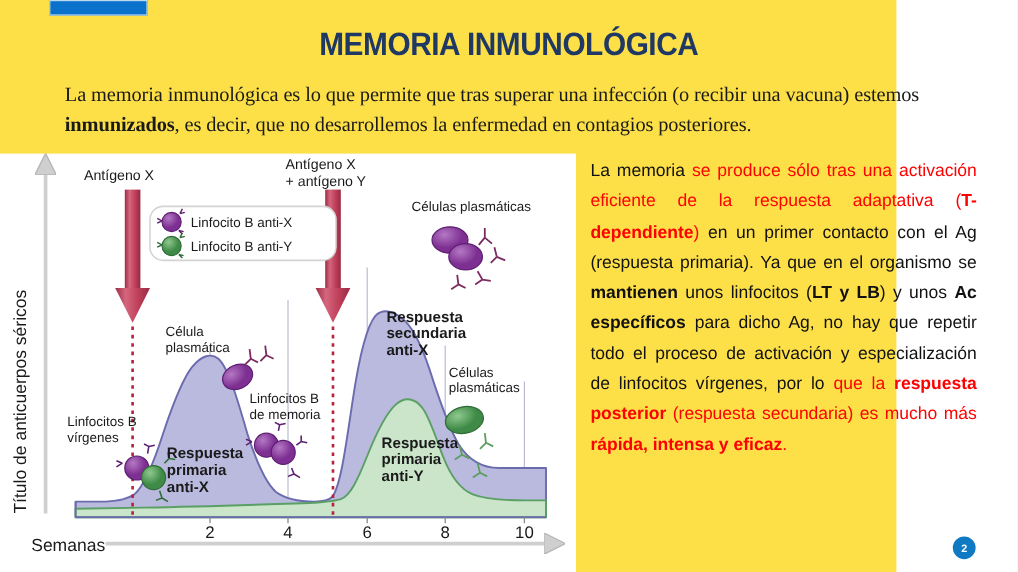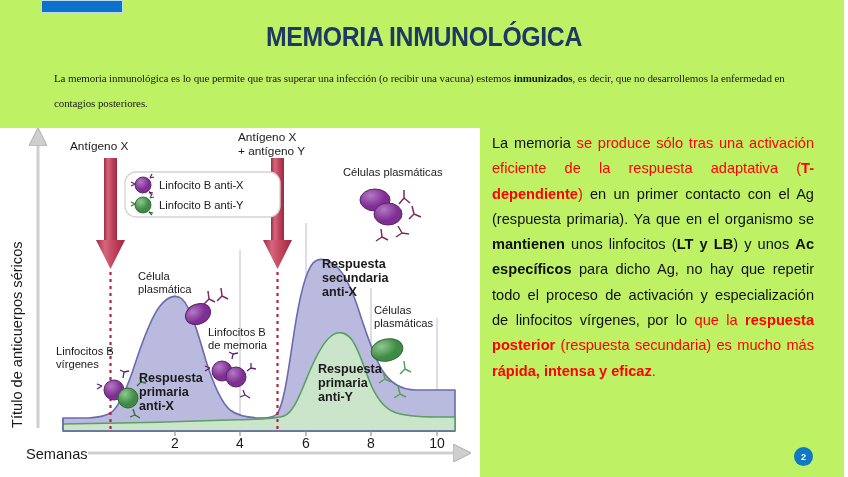--- a/index.html
+++ b/index.html
@@ -2,21 +2,21 @@
 <html><head>
 <meta charset="utf-8">
 <style>
   * { box-sizing: border-box; margin: 0; padding: 0; }
   html, body {
     width: 848px; height: 477px;
     background: #ffffff;
     font-family: "Liberation Sans", sans-serif;
     overflow: hidden;
   }
-  #slide { position: relative; width: 844px; height: 477px; background: #bef264; }
+  #slide { position: relative; width: 747px; height: 477px; background: #fde047; }
 
   
   .top-bar {
     position: absolute; left: 41px; top: 0px;
     width: 82px; height: 13px;
     background: #0a72ca;
     border: 1px solid #bcd9ef;
   }
   .slide-title {
     position: absolute; left: 0; top: 22px; width: 848px;
@@ -24,21 +24,21 @@
     font-family: "Liberation Sans", sans-serif;
     font-size: 27px; font-weight: 700;
     letter-spacing: -0.4px;
     color: #1f3864;
     transform: scaleX(0.92);
   }
 
   .intro {
     position: absolute; left: 54px; top: 66px; width: 760px;
     font-family: "Liberation Serif", serif;
-    font-size: 11px; color: #1a1a1a; line-height: 25px;
+    font-size: 17px; color: #1a1a1a; line-height: 25px;
     letter-spacing: -0.1px;
   }
   .intro b { font-weight: 700; }
 
   
   .right-text {
     position: absolute; left: 492px; top: 131px; width: 322px;
     font-family: "Liberation Sans", sans-serif;
     font-size: 14.6px; color: #111; line-height: 25.3px;
     text-align: justify;

